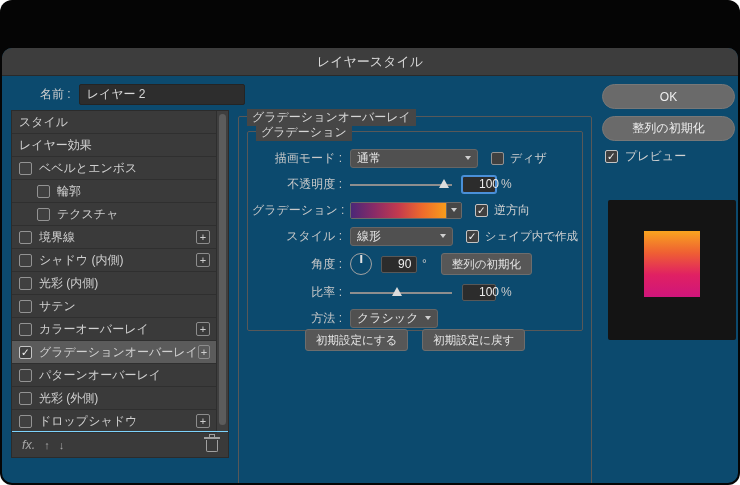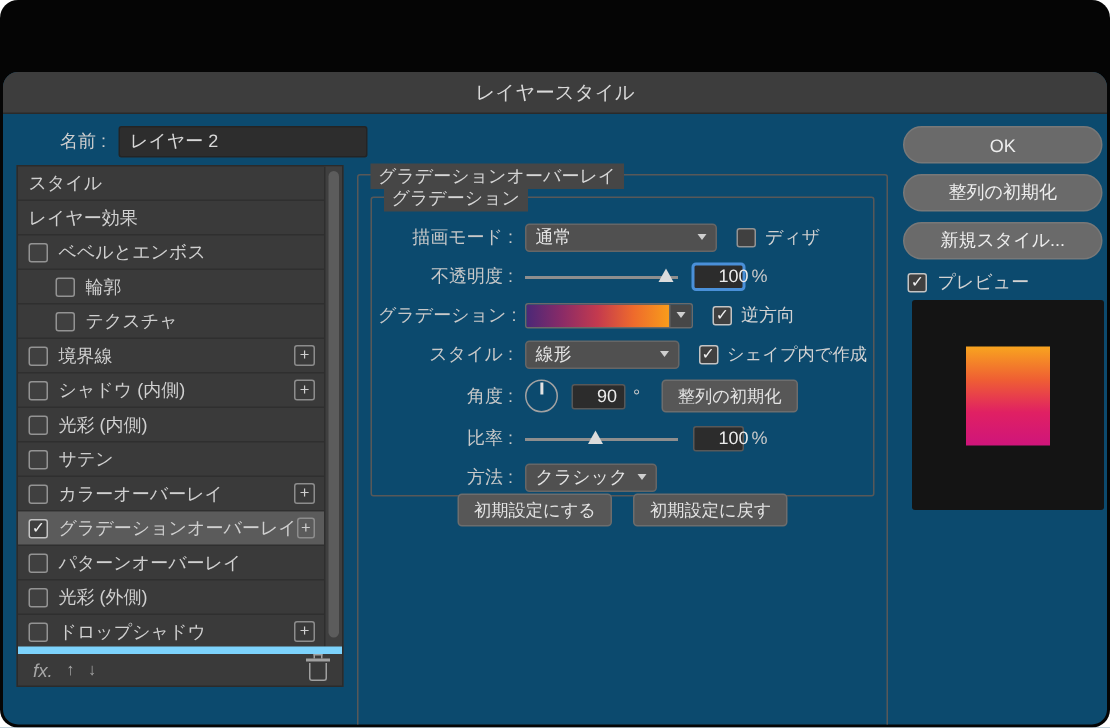--- a/index.html
+++ b/index.html
@@ -20,21 +20,21 @@
   
   .sidebar{position:absolute;left:9px;top:62px;width:218px;height:348px;background:#3a3a3a;border:1px solid #2b2b2b;box-sizing:border-box;}
   .sb-list{position:absolute;left:0;top:0;right:11px;}
   .sb-row{height:22px;border-bottom:1px solid #2f2f2f;display:flex;align-items:center;padding:0 7px;color:#d0d0d0;white-space:nowrap;}
   .sb-row.selected{background:#5b5b5b;}
   .sb-row.indent{padding-left:25px;}
   .plus-box{margin-left:auto;width:12px;height:12px;border:1px solid #8d8d8d;border-radius:2px;color:#cfcfcf;
             display:flex;align-items:center;justify-content:center;font-size:11px;line-height:1;}
   .scrollbar{position:absolute;top:0;right:0;bottom:26px;width:11px;background:#3f3f3f;border-left:1px solid #2e2e2e;}
   .scroll-thumb{position:absolute;left:2px;right:2px;top:3px;bottom:6px;background:#5c5c5c;border-radius:4px;}
-  .sb-footer{position:absolute;left:0;right:0;bottom:0;height:26px;border-top:5px solid #7dd3fc;
+  .sb-footer{position:absolute;left:0;right:0;bottom:0;height:26px;border-top:1px solid #7dd3fc;
              display:flex;align-items:center;gap:9px;padding:0 10px;color:#a6a6a6;box-sizing:border-box;}
   .fx{font-style:italic;font-size:12.5px;}
   .arrow{font-size:11px;}
   .trash-icon{position:relative;width:10px;height:11px;border:1px solid #a0a0a0;border-top:none;border-radius:0 0 2px 2px;margin-left:auto;margin-top:3px;}
   .trash-icon::before{content:"";position:absolute;top:-3px;left:-3px;right:-3px;height:1.5px;background:#a0a0a0;}
   .trash-icon::after{content:"";position:absolute;top:-6px;left:2px;width:4px;height:2px;border:1px solid #a0a0a0;border-bottom:none;}
 
   
   .checkbox{width:13px;height:13px;box-sizing:border-box;border:1px solid #939393;background:#404040;border-radius:2px;
             display:flex;align-items:center;justify-content:center;font-size:10.5px;line-height:1;color:#f2f2f2;flex:0 0 auto;}
@@ -249,21 +249,20 @@
 
         <div class="default-btns">
           <span class="small-btn">初期設定にする</span>
           <span class="small-btn">初期設定に戻す</span>
         </div>
       </div>
 
       <div class="right-col">
         <div class="pill">OK</div>
         <div class="pill">整列の初期化</div>
-        <div class="pill">新規スタイル...</div>
         <div class="preview-row">
           <span class="checkbox checked">✓</span>
           <span class="cb-label" style="margin-left:0;">プレビュー</span>
         </div>
       </div>
 
       <div class="preview-box">
         <div class="preview-swatch" style="background: linear-gradient(rgb(248, 164, 31), rgb(239, 95, 51), rgb(224, 32, 99), rgb(207, 21, 123));"></div>
       </div>
 

